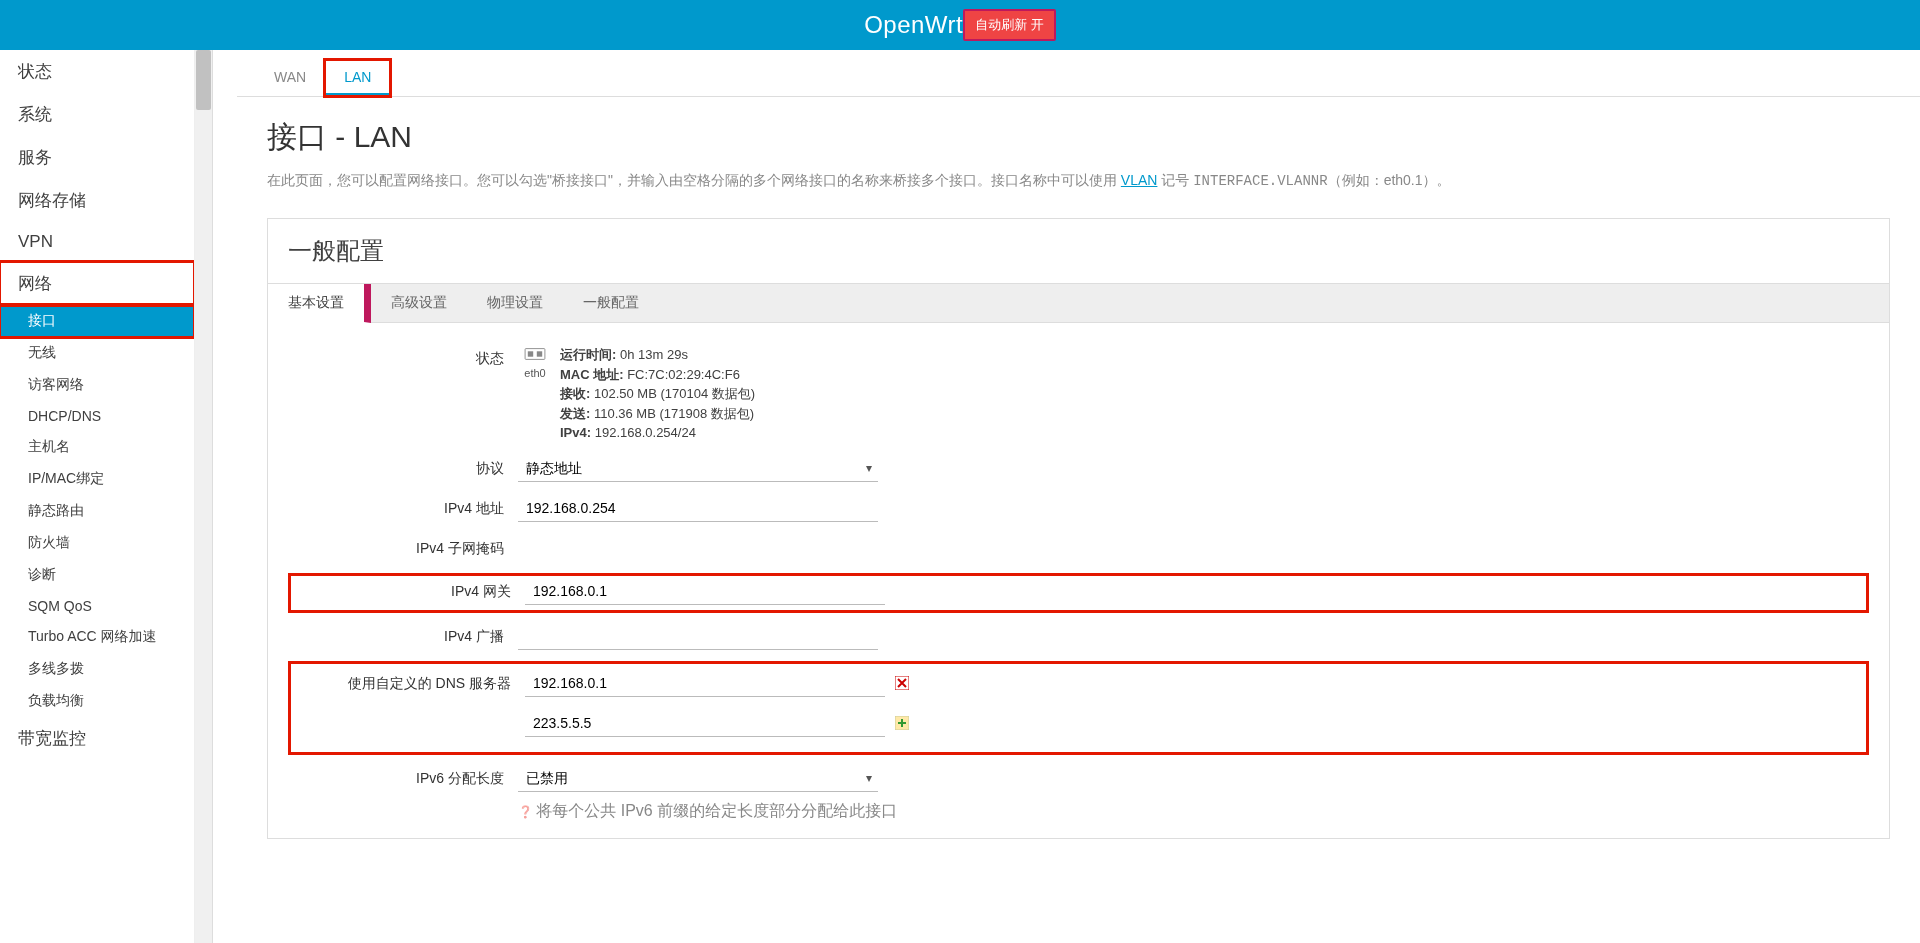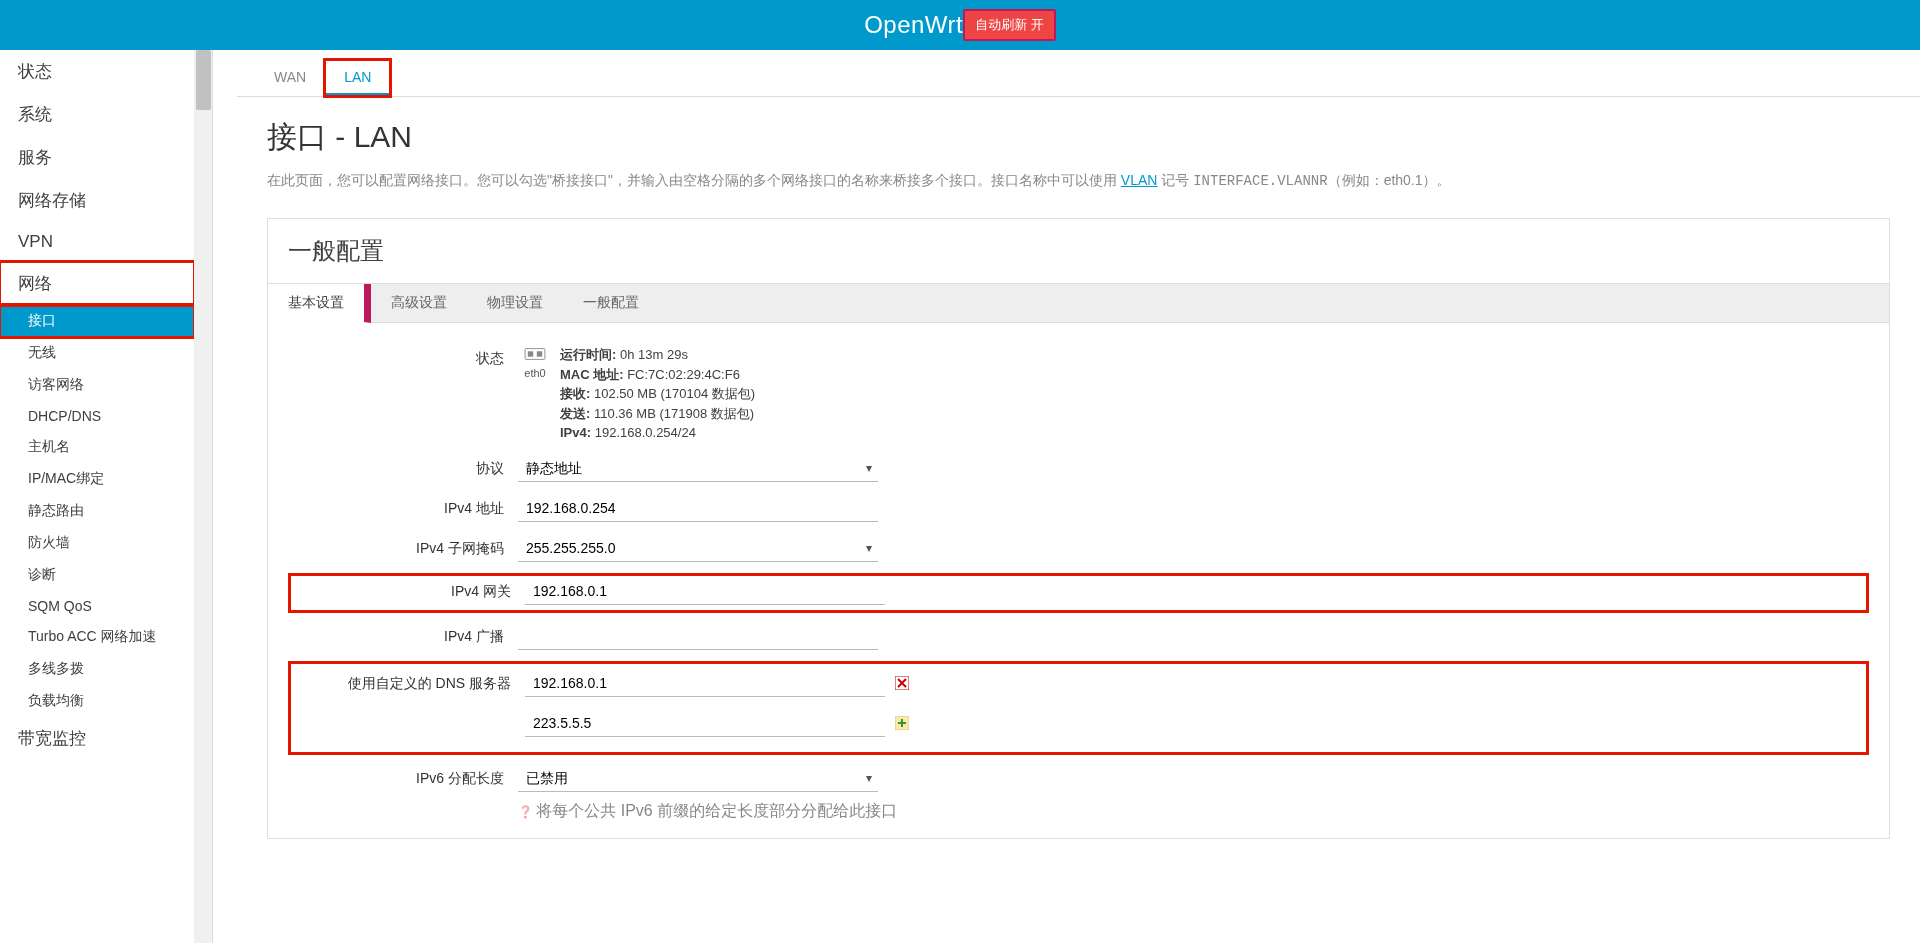--- a/index.html
+++ b/index.html
@@ -151,27 +151,20 @@
 
             <div class="form-row">
               <div class="form-label">IPv4 地址</div>
               <div class="form-value">
                 <input class="input" value="192.168.0.254" style="">
               </div>
             </div>
 
             <div class="form-row">
               <div class="form-label">IPv4 子网掩码</div>
-              <div class="form-value">
-                <div class="select-wrap">
-                  <select class="select">
-                    <option>255.255.255.0</option>
-                  </select>
-                </div>
-              </div>
             </div>
 
             <div class="form-row hl-red-wrap" style="margin:4px 0;">
               <div class="form-label">IPv4 网关</div>
               <div class="form-value">
                 <input class="input" value="192.168.0.1" style="">
               </div>
             </div>
 
             <div class="form-row">

